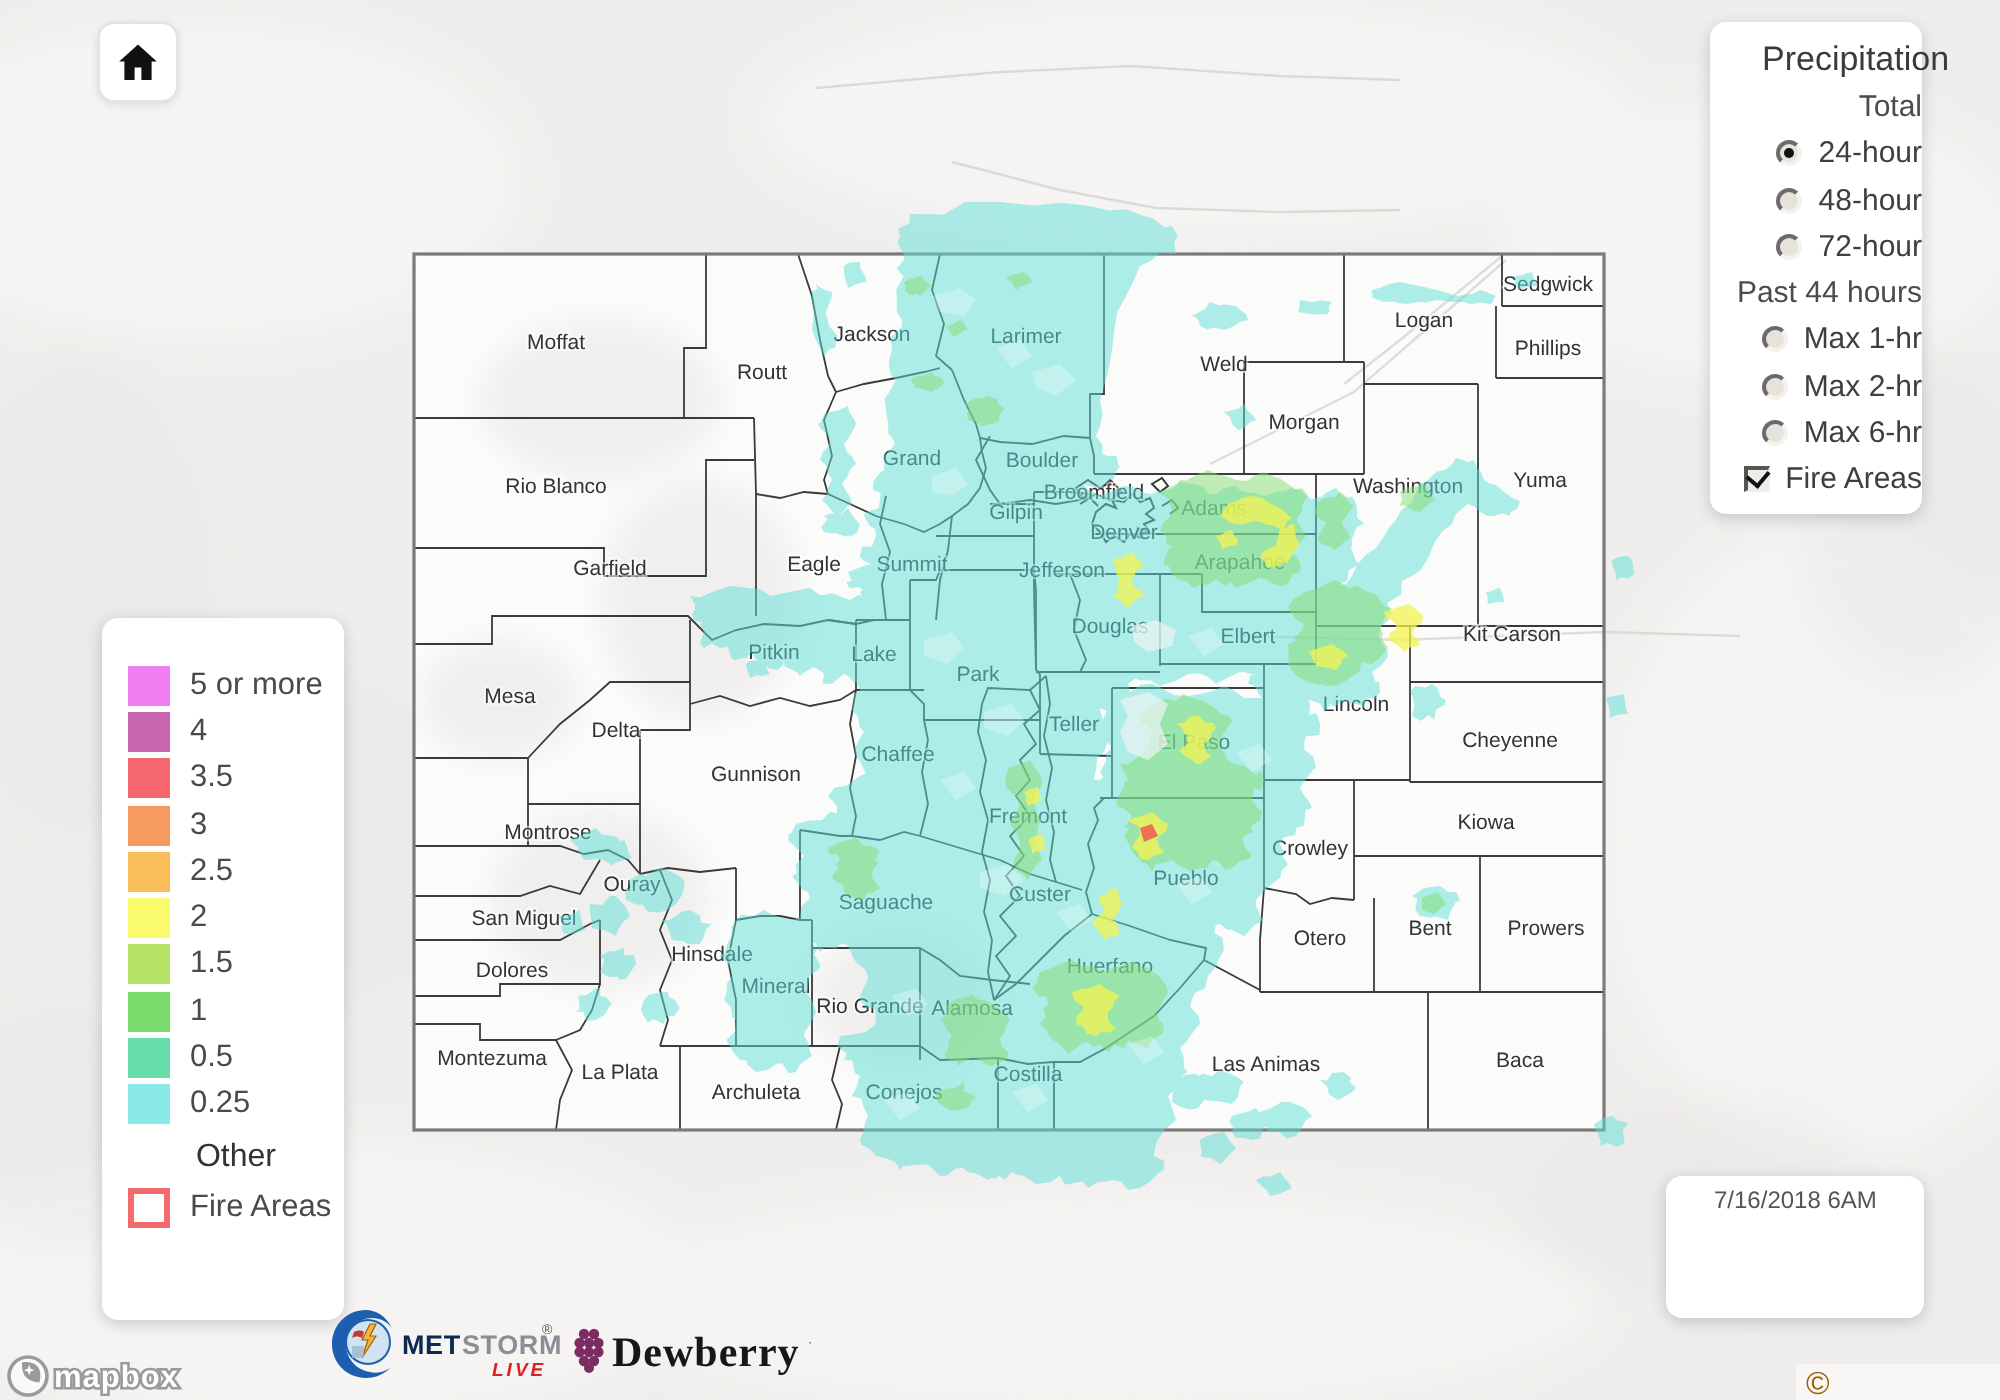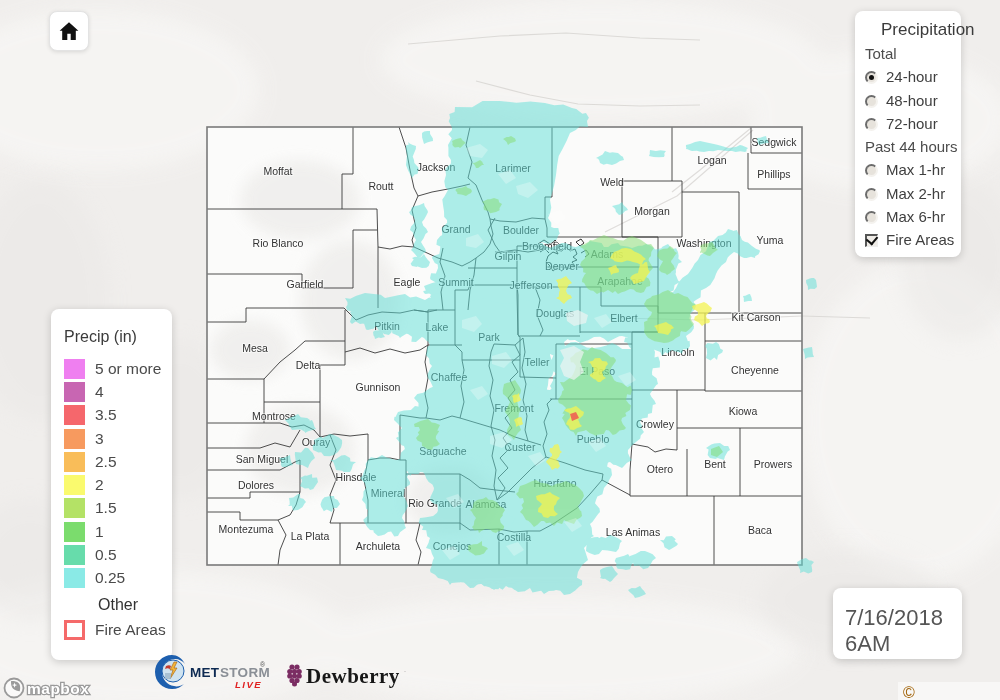--- a/index.html
+++ b/index.html
@@ -2,21 +2,21 @@
 <html><head>
 <meta charset="utf-8">
 <title>MetStorm Live - Colorado Precipitation</title>
 <style>
  html,body{margin:0;padding:0;width:1000px;height:700px;overflow:hidden;font-family:"Liberation Sans",sans-serif;background:#f0eeec;}
  .panel{position:absolute;background:#fff;border-radius:8px;box-shadow:0 2px 8px rgba(0,0,0,0.18);}
  .radio{display:inline-block;width:13px;height:13px;border-radius:50%;background:#e7e3dc;border-top:2px solid #6b6b6b;border-left:2px solid #6b6b6b;border-right:2px solid #f4f2ee;border-bottom:2px solid #f4f2ee;box-sizing:border-box;vertical-align:-2px;margin-right:8px;position:relative;}
  .radio.on::after{content:"";position:absolute;left:2px;top:2px;width:5px;height:5px;border-radius:50%;background:#111;}
  .cb{display:inline-block;width:13px;height:13px;background:#efece7;border-top:2px solid #555;border-left:2px solid #555;border-right:1px solid #eee;border-bottom:1px solid #eee;box-sizing:border-box;vertical-align:-2px;margin-right:8px;position:relative;}
  .cb::after{content:"";position:absolute;left:1px;top:-2px;width:6px;height:8px;border:solid #111;border-width:0 2px 2px 0;transform:rotate(40deg);}
- .row{height:23.3px;line-height:23.3px;font-size:15px;color:#3f3f3f;white-space:nowrap;}
+ .row{height:23.3px;line-height:23.3px;font-size:15px;color:#3f3f3f;white-space:nowrap;text-align:right;}
  .sw{width:21px;height:20px;display:inline-block;vertical-align:middle;margin-right:10px;}
  .lrow{height:23.3px;display:flex;align-items:center;font-size:15.5px;color:#4a4a4a;}
 </style>
 </head>
 <body>
 
 <svg width="1000" height="700" viewBox="0 0 1000 700" xmlns="http://www.w3.org/2000/svg" style="position:absolute;top:0;left:0">
  <defs>
   <filter id="soft" x="-40%" y="-40%" width="180%" height="180%">
         <feGaussianBlur stdDeviation="10"></feGaussianBlur>
@@ -685,21 +685,20 @@
 
   <div class="row"><span class="radio"></span>Max 6-hr</div>
 
   <div class="row"><span class="cb"></span>Fire Areas</div>
  </div>
 </div>
 
 <div class="panel" style="left:51px;top:309px;width:121px;height:351px;">
  <div style="padding:19px 0 0 13px;">
 
-  <div style="font-size:16px;color:#3b3b3b;height:26px;">Precip (in)</div>
   <div style="height:3px;"></div>
 
   <div class="lrow"><span class="sw" style="background:#ef7ff0;"></span>5 or more</div>
 
   <div class="lrow"><span class="sw" style="background:#c866b2;"></span>4</div>
 
   <div class="lrow"><span class="sw" style="background:#f5676c;"></span>3.5</div>
 
   <div class="lrow"><span class="sw" style="background:#f79a5f;"></span>3</div>
 
@@ -717,35 +716,35 @@
 
   <div style="font-size:16px;color:#333;height:26px;line-height:30px;text-align:center;">Other</div>
 
   <div class="lrow" style="height:28px;"><span class="sw" style="background:#fff;border:3px solid #f56a6a;box-sizing:border-box;"></span>Fire Areas</div>
  </div>
 </div>
 
 <div class="panel" style="left:833px;top:588px;width:129px;height:71px;">
 
 
- <div style="font-size:22px;color:#555;padding:5px 0 0 12px;margin-top:12px;">7/16/2018 6AM</div>
+ <div style="font-size:12px;color:#555;padding:5px 0 0 24px;">7/16/2018 6AM</div>
 </div>
 
 <div style="position:absolute;left:2px;top:675px;width:130px;height:24px;">
  <svg width="130" height="26" viewBox="0 0 130 26">
 
   <circle cx="12" cy="13" r="9.5" fill="#fff" fill-opacity="0.6" stroke="#9a9a9a" stroke-width="1.8"></circle>
   <path d="M16.8 8.2c-2.5-2.5-6.7-2.2-7.7-2.1-.1 1-.4 5.2 2.1 7.7 1.7 1.7 4.5 2.4 6.4 2.5.9-1.9.9-6.4-.8-8.1z" fill="#9a9a9a"></path>
   <path d="M12.6 7.4l.7 2 2 .7-2 .7-.7 2-.7-2-2-.7 2-.7z" fill="#fff"></path>
 
   <text x="25" y="18.5" font-family="'Liberation Sans',sans-serif" font-size="15.5" font-weight="bold" fill="#ffffff" stroke="#9a9a9a" stroke-width="2.6" paint-order="stroke" letter-spacing="0.5">mapbox</text>
  </svg>
 </div>
 
-<div style="position:absolute;left:152px;top:653px;width:120px;height:40px;">
+<div style="position:absolute;left:163px;top:653px;width:120px;height:40px;">
  <svg width="120" height="40" viewBox="0 0 120 40">
 
   <path d="M20 2 C10 2 3 10 3 19 c0 10 8 17 17 17 5 0 9-2 12-5 -3 2-7 3-10 2 -7-1-12-7-12-14 0-7 6-13 13-13 4 0 8 2 10 5 C30 5 25 2 20 2z" fill="#1d5fae"></path>
   <circle cx="21" cy="18" r="11" fill="#cfe3f0" stroke="#1d5fae" stroke-width="1"></circle>
   <path d="M22 9l-4 8h3l-3 9 7-11h-3l3-6z" fill="#f4b53a" stroke="#a06010" stroke-width="0.6"></path>
   <path d="M14 13c2-1 4-1 5 0l-1 3c-2-1-3-1-5 0z" fill="#c23b2e"></path>
   <path d="M13 20h6v6h-6z" fill="#9db8cc" opacity="0.8"></path>
 
   <text x="38" y="24" font-family="'Liberation Sans',sans-serif" font-size="13.5" font-weight="bold" fill="#0d2a52" letter-spacing="0.3">MET</text>
   <text x="68" y="24" font-family="'Liberation Sans',sans-serif" font-size="13.5" font-weight="bold" fill="#8a8f96" letter-spacing="0.3">STORM</text>

